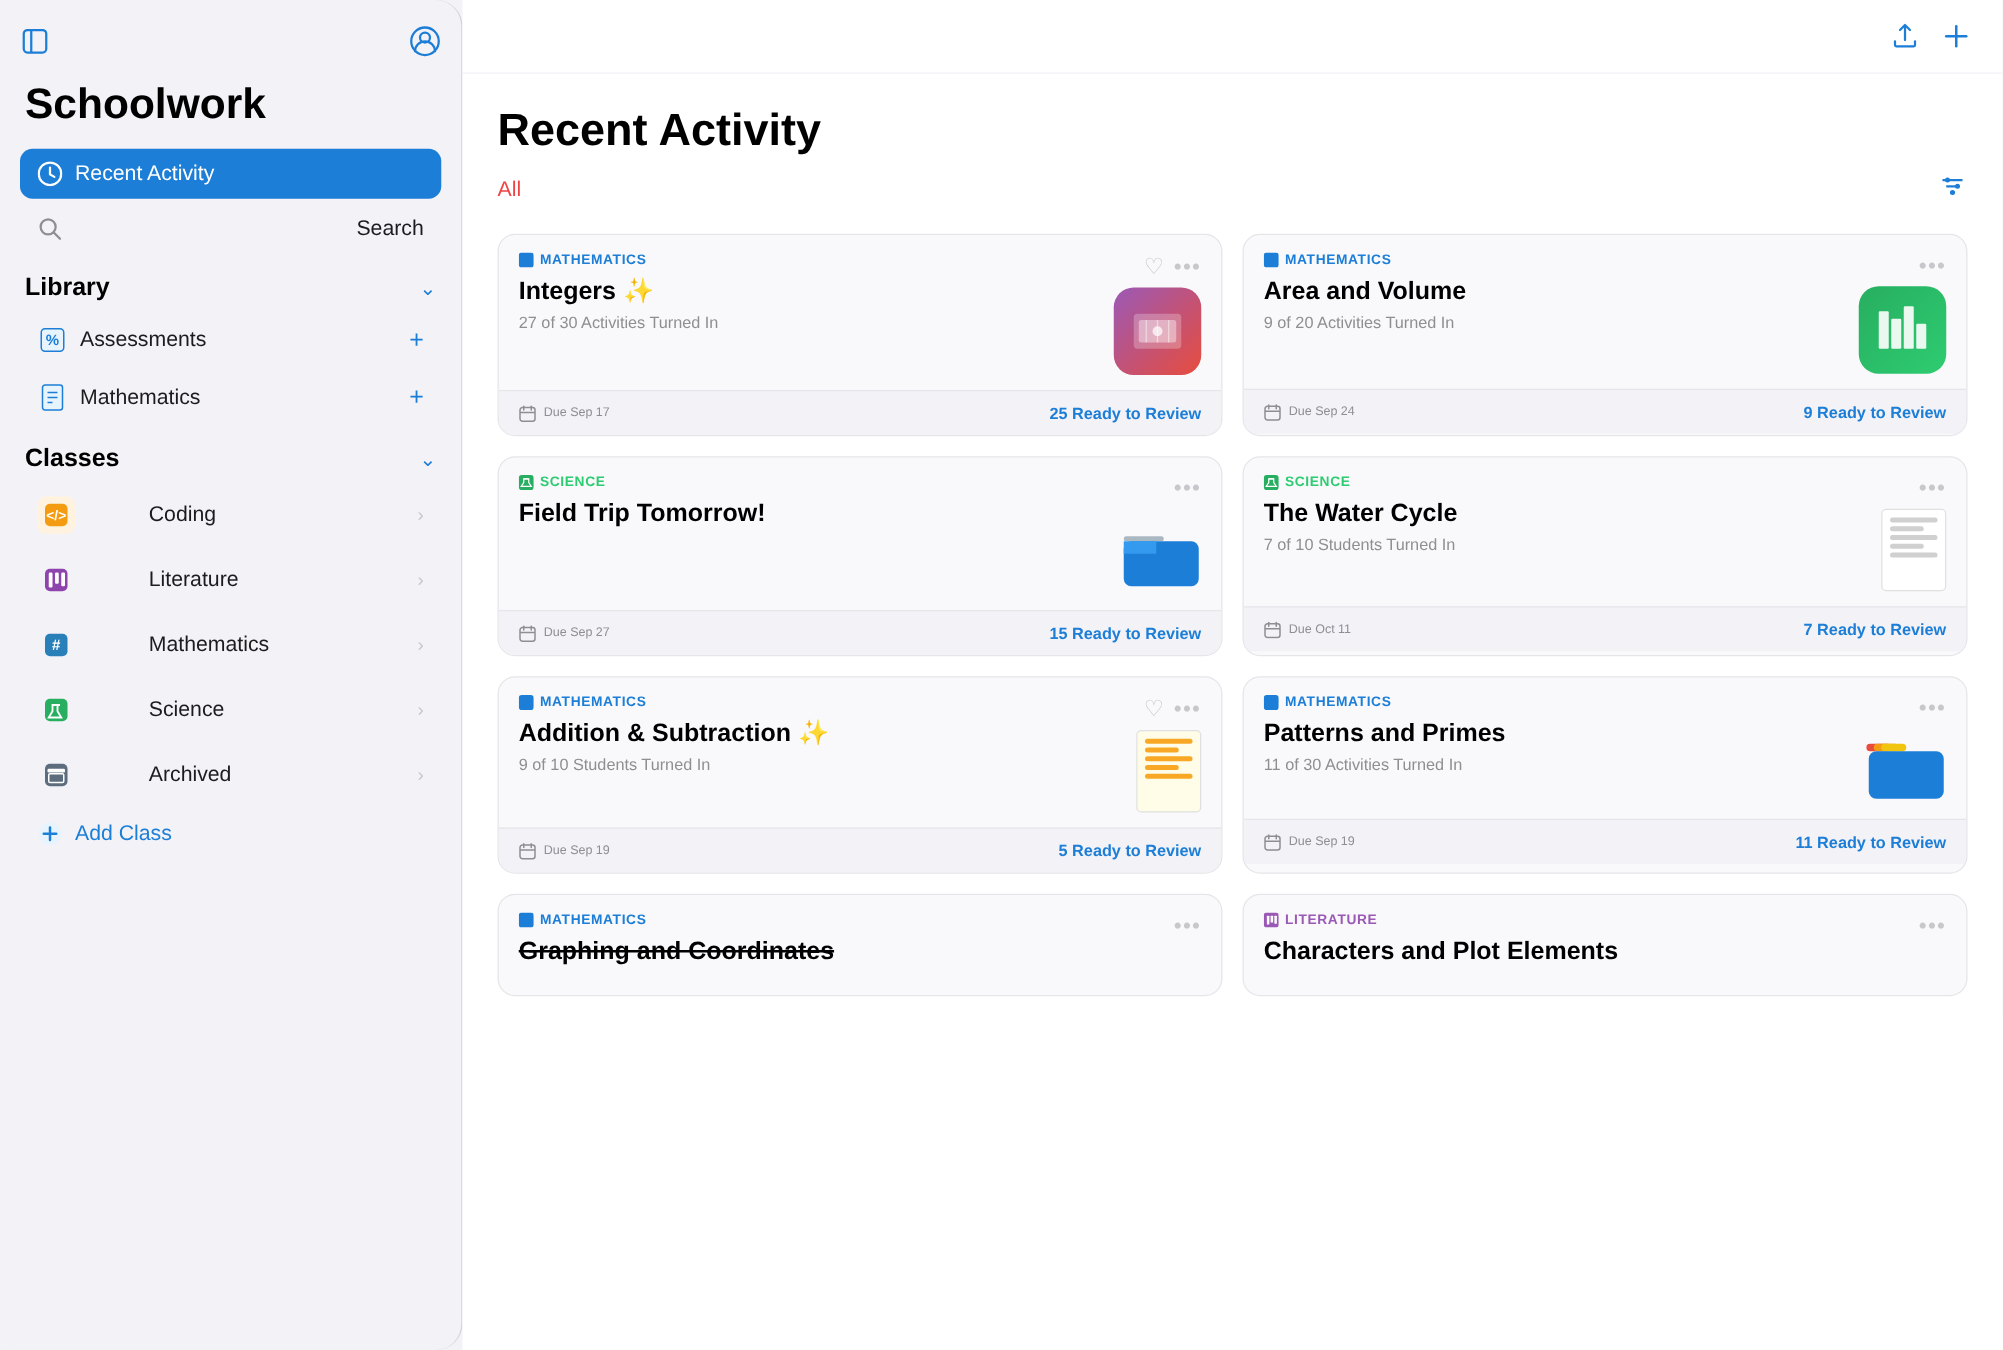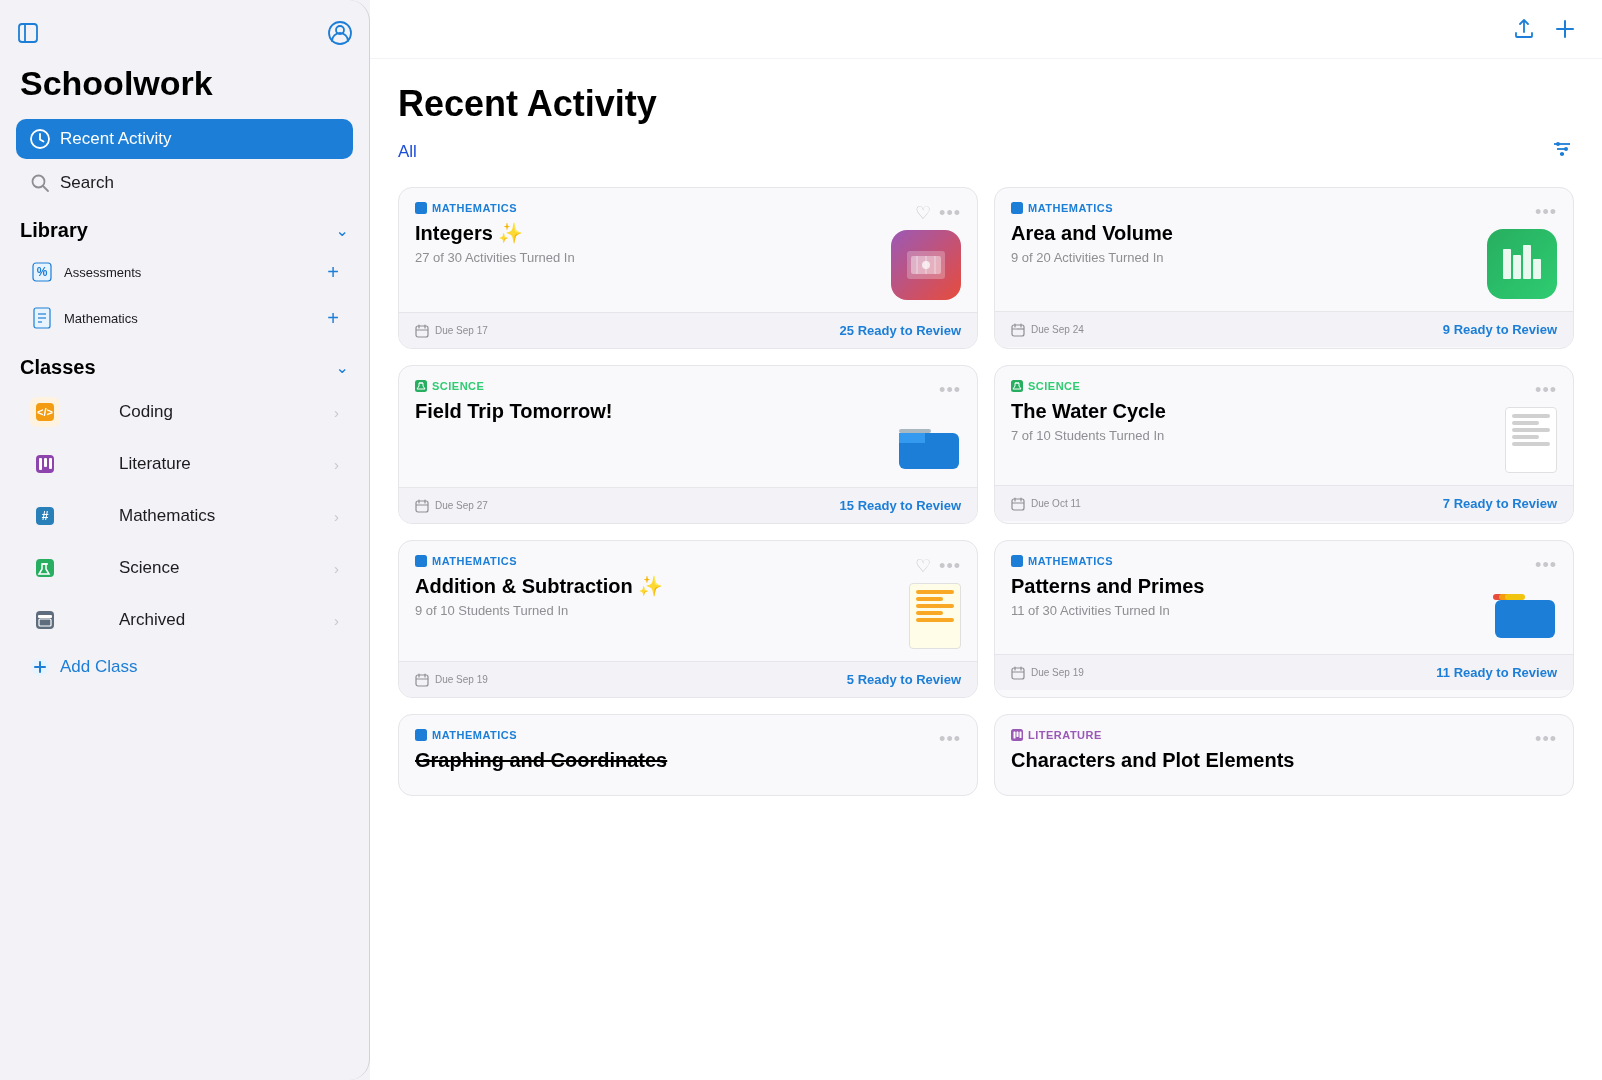--- a/index.html
+++ b/index.html
@@ -50,20 +50,21 @@
     }
     .nav-item-active span { color: #fff; font-size: 17px; font-weight: 500; }
     .nav-item {
       padding: 10px 14px;
       display: flex;
       align-items: center;
       gap: 10px;
       cursor: pointer;
       border-radius: 10px;
       margin-bottom: 2px;
+      justify-content: space-between;
     }
     .nav-item span { color: #1c1c1e; font-size: 17px; }
 
     .section-header {
       display: flex;
       justify-content: space-between;
       align-items: center;
       padding: 14px 4px 8px;
     }
     .section-title { font-size: 20px; font-weight: 700; color: #000; }
@@ -72,21 +73,21 @@
     .library-item {
       display: flex;
       align-items: center;
       justify-content: space-between;
       padding: 10px 14px;
       border-radius: 10px;
       cursor: pointer;
       margin-bottom: 2px;
     }
     .library-item-left { display: flex; align-items: center; gap: 10px; }
-    .library-item-left span { font-size: 13px; color: #1c1c1e; }
+    .library-item-left span { font-size: 17px; color: #1c1c1e; }
     .plus-btn { color: #1c7ed6; font-size: 20px; font-weight: 300; }
 
     .class-item {
       display: flex;
       align-items: center;
       justify-content: space-between;
       padding: 10px 14px;
       border-radius: 10px;
       cursor: pointer;
       margin-bottom: 2px;
@@ -141,21 +142,21 @@
       font-weight: 700;
       color: #000;
       margin-bottom: 12px;
     }
     .filter-row {
       display: flex;
       justify-content: space-between;
       align-items: center;
       margin-bottom: 20px;
     }
-    .filter-label { font-size: 17px; color: #1d4ed8; font-weight: 500; }
+    .filter-label { font-size: 17px; color: #ef4444; font-weight: 500; }
     .filter-icon-btn {
       background: none;
       border: none;
       cursor: pointer;
       color: #1c7ed6;
       font-size: 22px;
     }
 
     
     .cards-grid {

